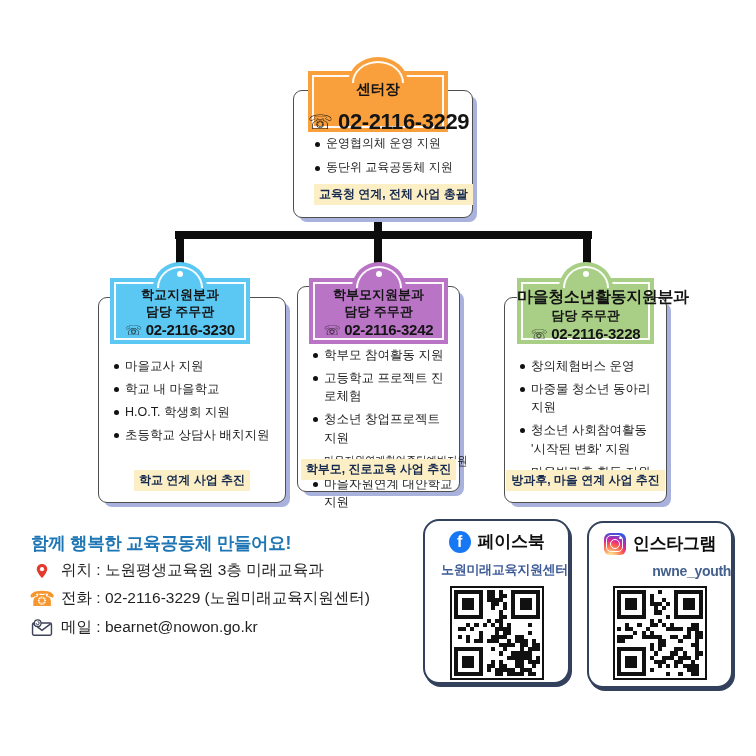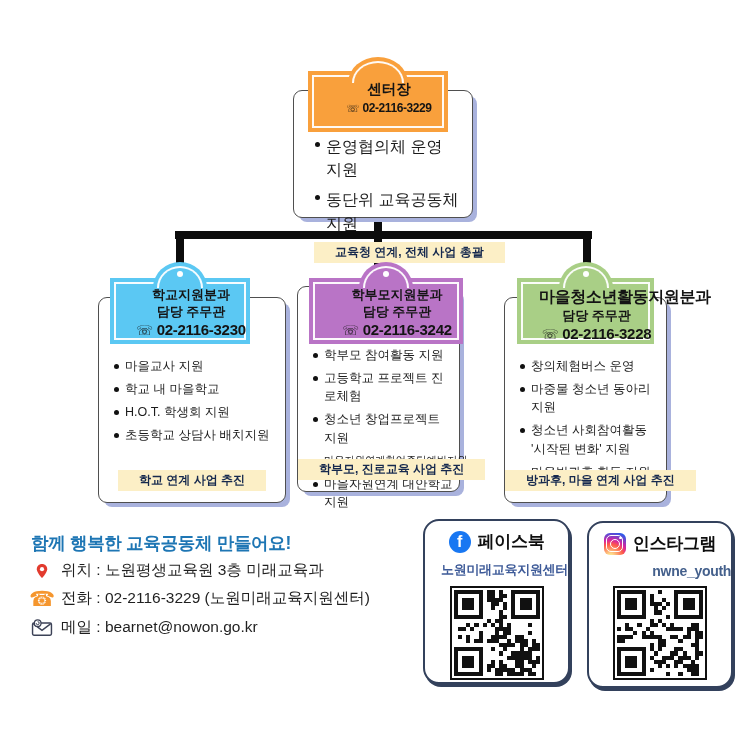--- a/index.html
+++ b/index.html
@@ -21,52 +21,52 @@
   .card-l{left:98px;top:297px;width:188px;height:206px;}
   .card-m{left:297px;top:286px;width:163px;height:206px;}
   .card-r{left:504px;top:297px;width:163px;height:206px;}
 
   .bullets{list-style:none;margin:0;padding:0;}
   .bullets li{position:relative;padding-left:12px;font-size:12.5px;color:#1c1c1c;
               margin-bottom:5px;line-height:1.45;font-weight:500;}
   .bullets li::before{content:"";position:absolute;left:1px;top:7px;width:5px;height:5px;
               border-radius:50%;background:#111;}
   .card-top .content{padding:44px 12px 0 20px;}
-  .card-top .bullets li{font-size:16px;margin-bottom:7px;}
+  .card-top .bullets li{font-size:12px;margin-bottom:7px;}
   .dept .content{padding:59px 6px 0 14px;}
   .cond{white-space:nowrap;transform:scaleX(0.82);transform-origin:left center;display:inline-block;}
 
   .hl-row{text-align:center;}
   .dept .hl-row{position:absolute;bottom:11px;left:0;right:0;}
   .card-top .hl-row{margin-top:5px;}
   .hl{display:inline-block;background:var(--c,#FCEFC6);color:#16294e;font-weight:700;
-      font-size:12px;padding:2px 21px;white-space:nowrap;}
+      font-size:12px;padding:2px 5px;white-space:nowrap;}
 
   
   .sign{position:absolute;z-index:3;text-align:center;background:var(--c,#ccc);box-sizing:border-box;}
   .sign .inner{position:absolute;inset:4px;border:2px solid rgba(255,255,255,.95);z-index:1;}
   .bump{position:absolute;left:50%;transform:translateX(-50%);background:var(--c,#ccc);
         border-radius:50% 50% 0 0 / 100% 100% 0 0;z-index:2;}
   .bump .arc{position:absolute;left:4px;right:4px;top:4px;bottom:0;
         border:2px solid rgba(255,255,255,.95);border-bottom:none;
         border-radius:50% 50% 0 0 / 100% 100% 0 0;}
   .bump .dot{position:absolute;top:9px;left:50%;transform:translateX(-50%);
         width:6px;height:6px;border-radius:50%;background:#fff;}
-  .sign .txt{position:relative;z-index:5;padding-left:22px;}
+  .sign .txt{position:relative;z-index:5;}
 
   .sign-root{left:308px;top:71px;width:140px;height:61px;}
   .sign-root .bump{top:-14px;width:60px;height:26px;}
   .rh-title{font-size:14.5px;font-weight:800;color:#141414;margin-top:9px;}
-  .rh-phone{font-size:12px;font-weight:800;color:#141414;margin-top:2px;letter-spacing:-0.4px;white-space:nowrap;}
+  .rh-phone{font-size:22px;font-weight:800;color:#141414;margin-top:10px;letter-spacing:-0.4px;white-space:nowrap;}
   .ph-ico{font-weight:400;font-size:0.9em;}
 
   .sign-dept{height:66px;top:278px;}
   .sign-dept .bump{top:-16px;width:54px;height:26px;}
   .sign-dl{left:110px;width:140px;}
-  .sign-dm{left:309px;width:154px;}
+  .sign-dm{left:309px;width:139px;}
   .sign-dr{left:517px;width:137px;}
   .dh-title{font-size:13px;font-weight:800;color:#141414;line-height:1.32;margin-top:8px;white-space:nowrap;}
   .dh-title.small{font-size:16px;letter-spacing:-0.4px;}
   .dh-sub{font-size:13px;font-weight:800;color:#141414;line-height:1.32;}
   .dh-phone{font-size:15px;font-weight:800;color:#141414;margin-top:1px;letter-spacing:-0.3px;white-space:nowrap;}
 
   
   .f-heading{position:absolute;left:31px;top:531px;font-size:17.5px;font-weight:800;
              color:#1E76B4;letter-spacing:-0.3px;white-space:nowrap;}
   .contact{position:absolute;left:31px;display:flex;align-items:center;gap:8px;

